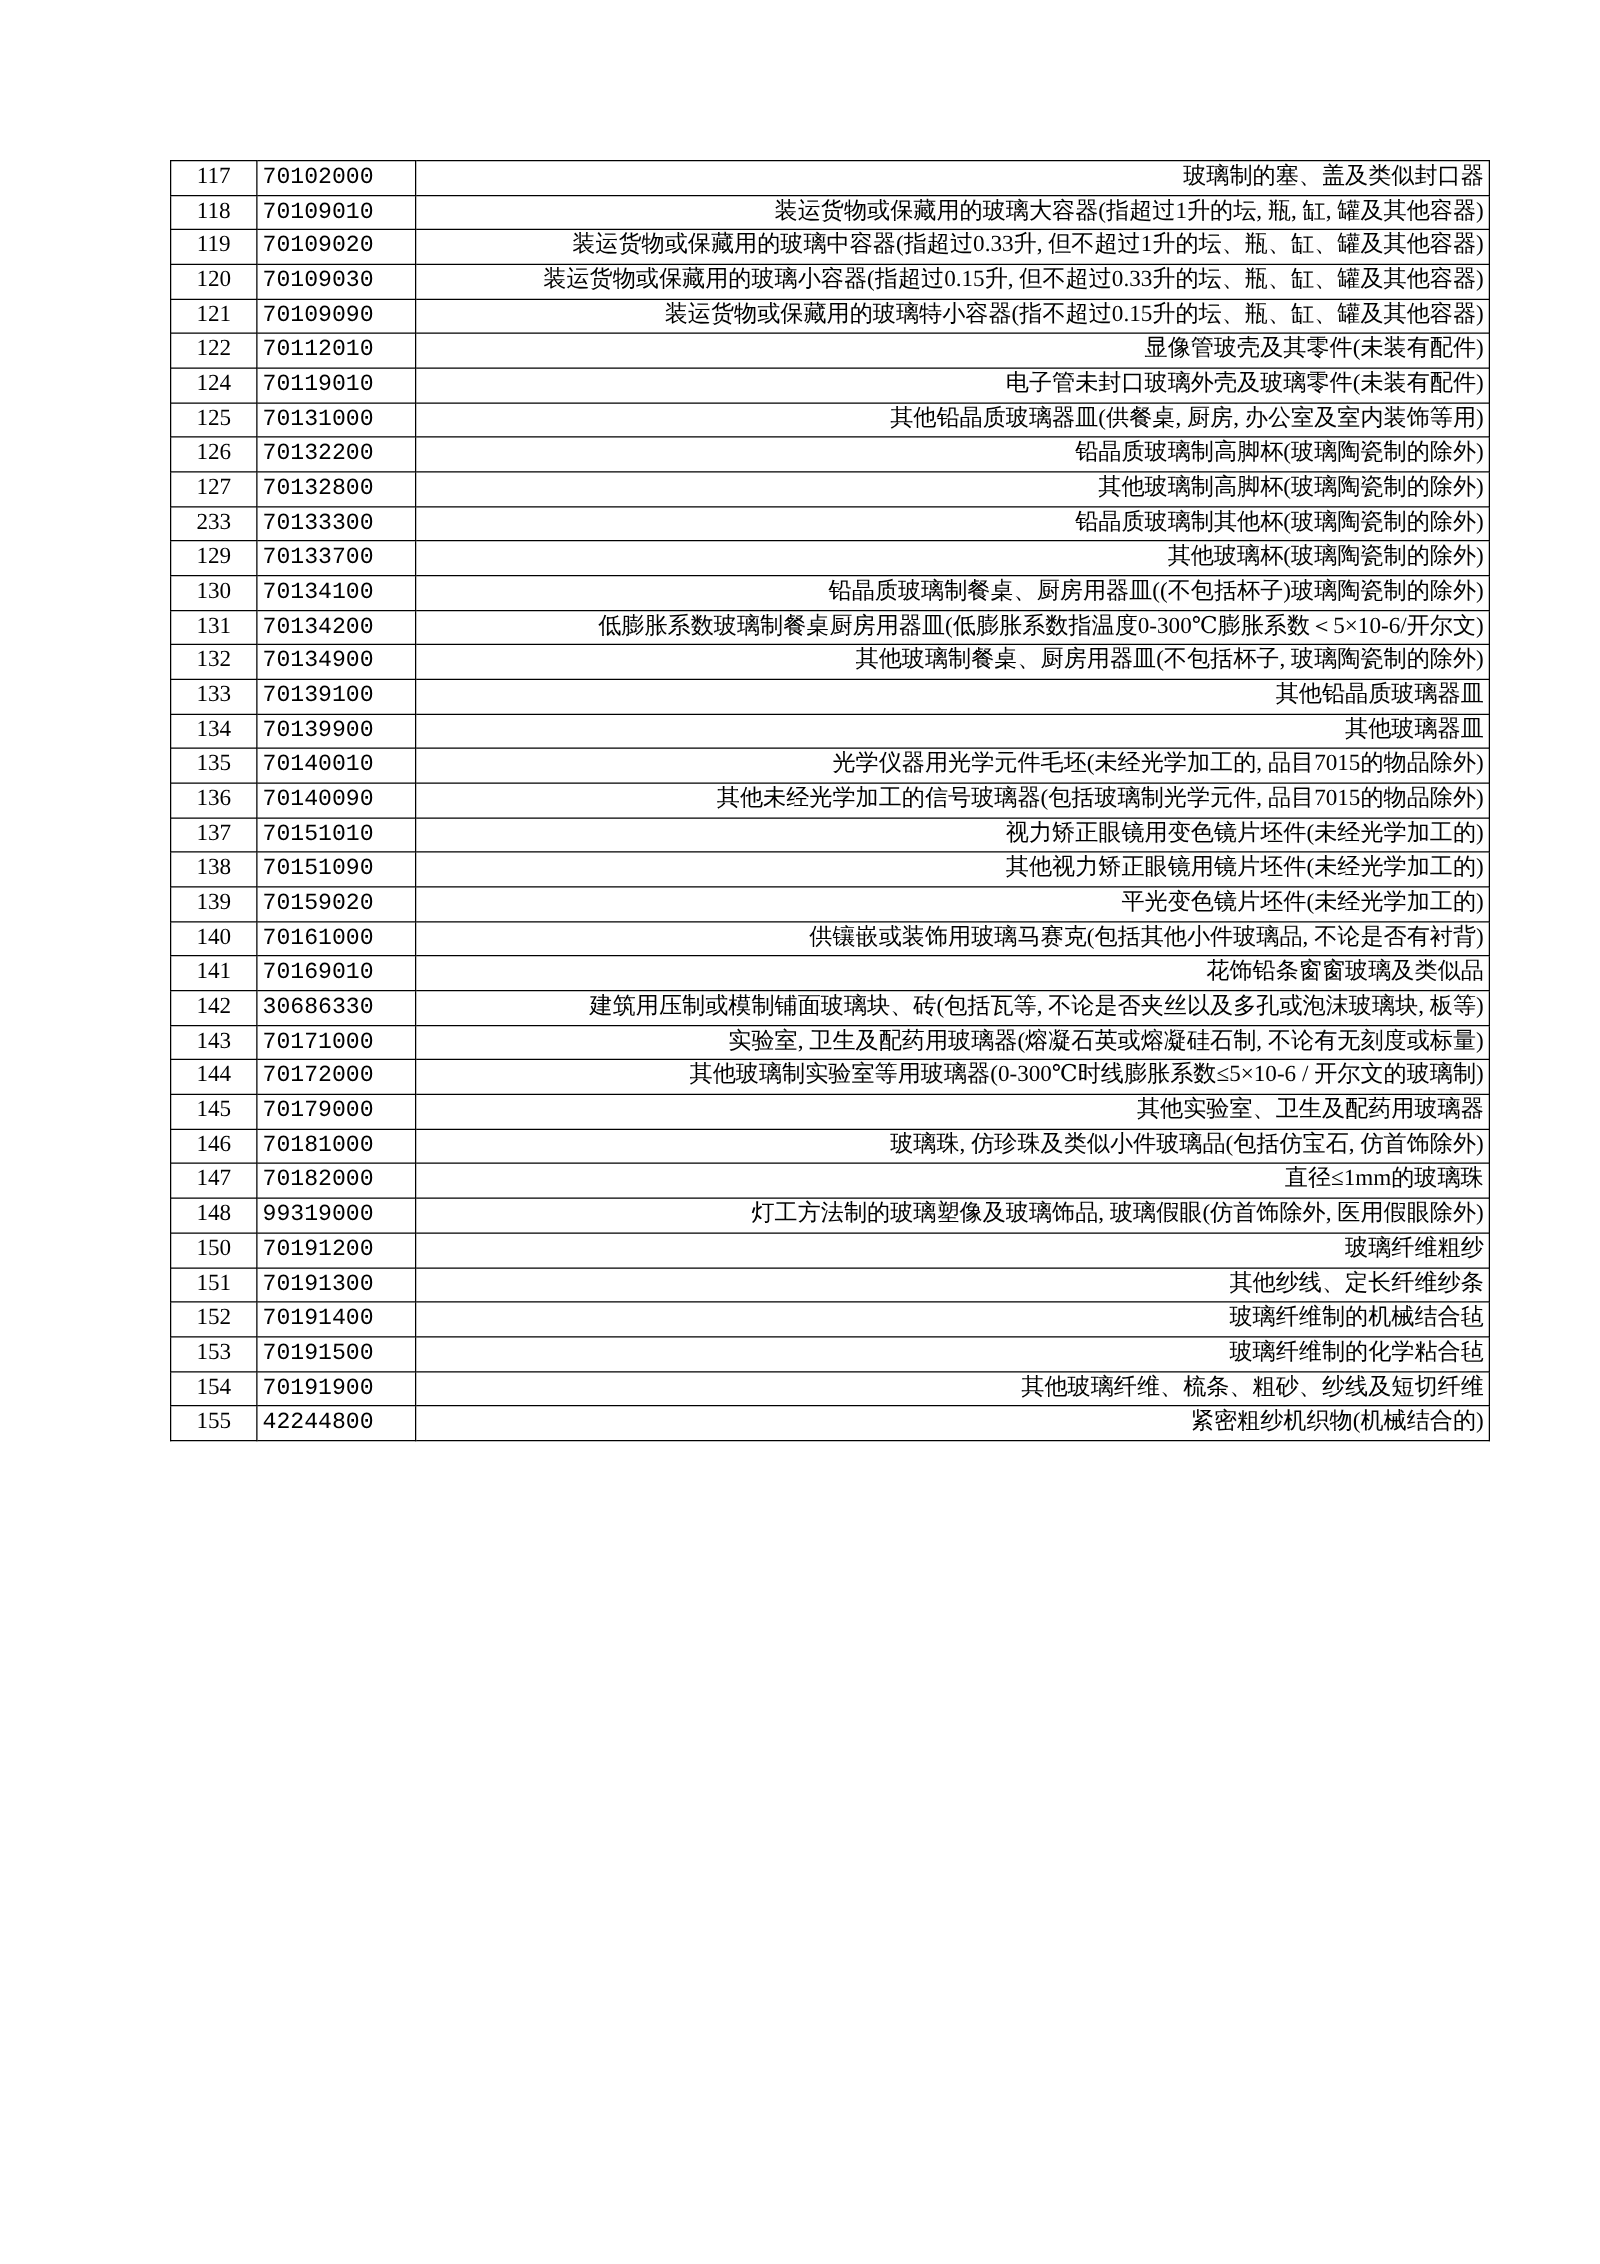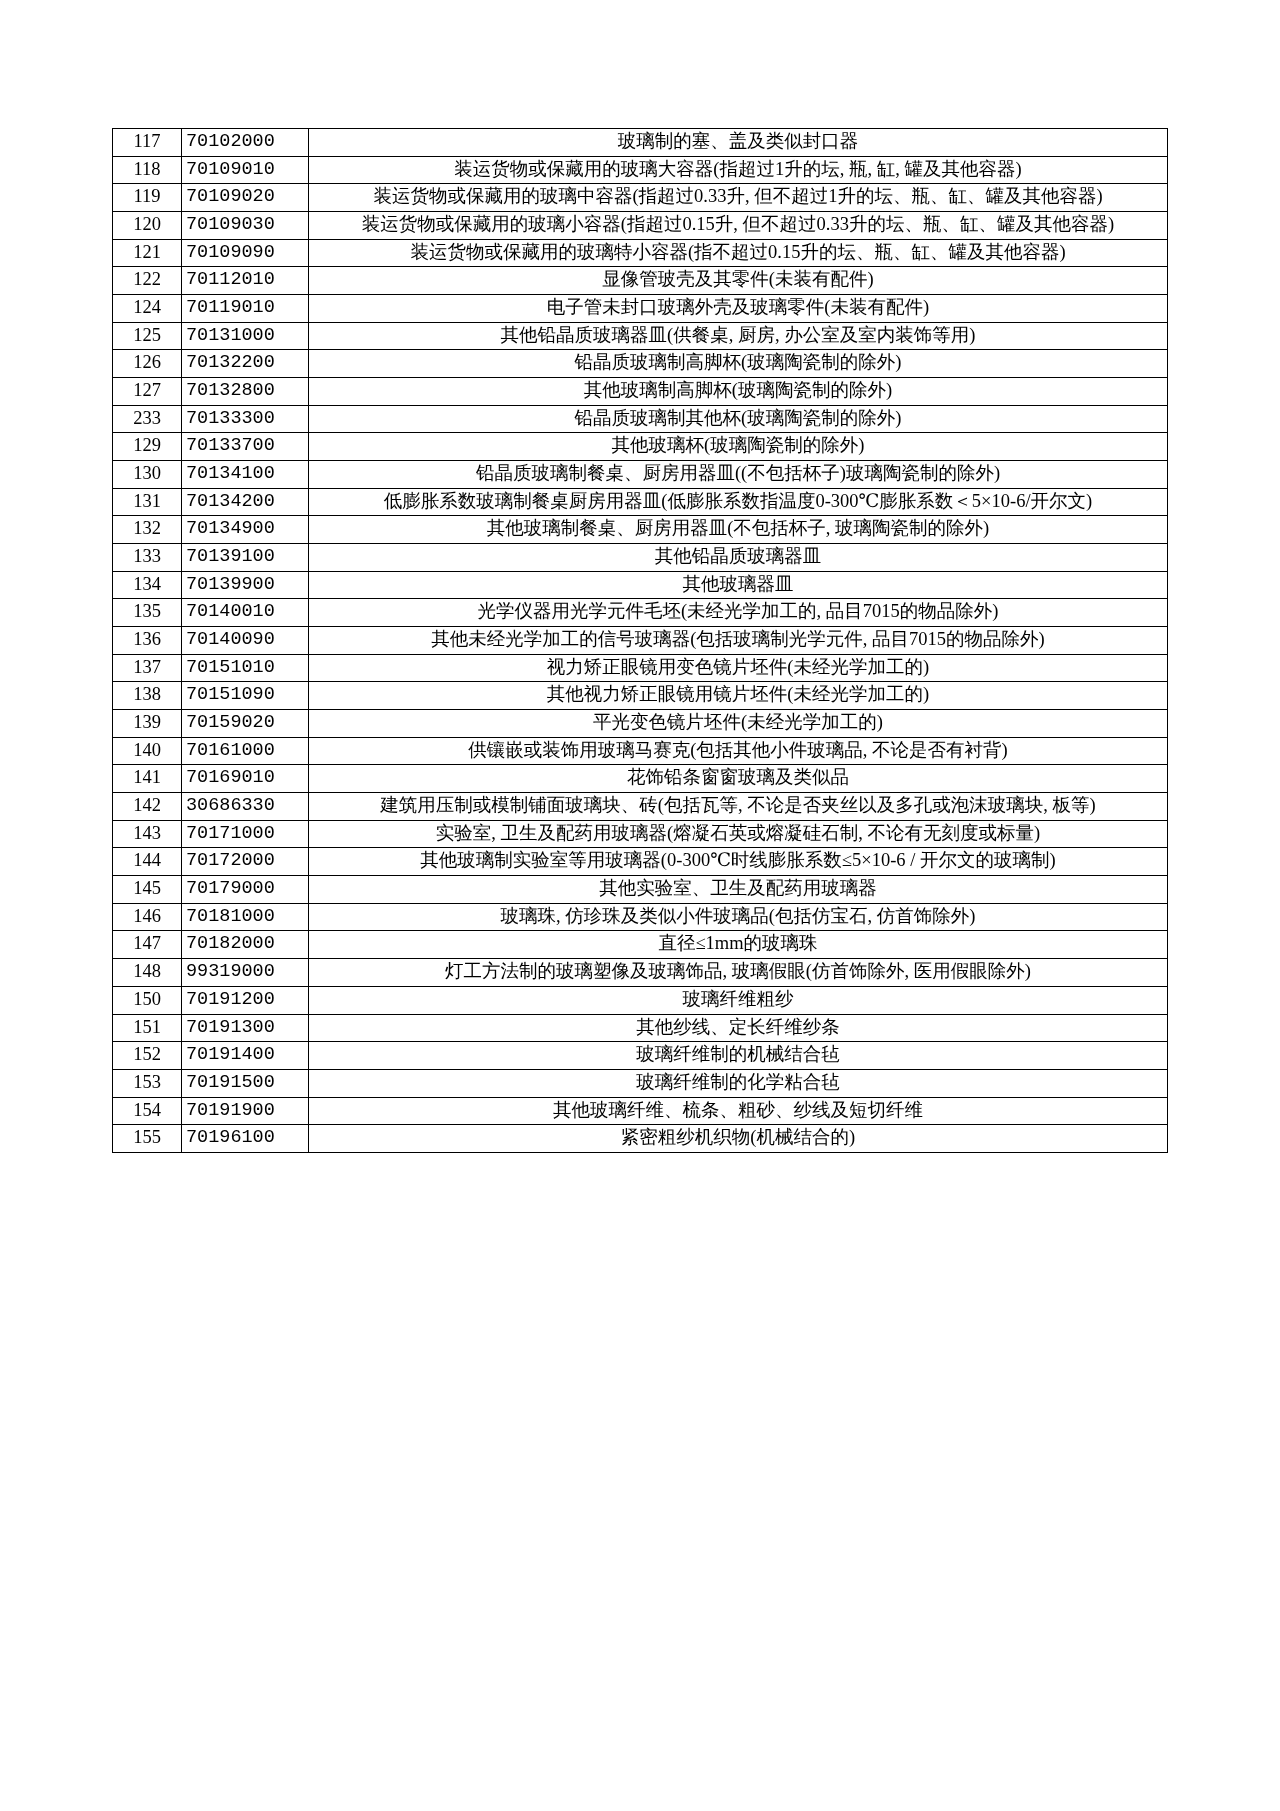--- a/index.html
+++ b/index.html
@@ -17,20 +17,21 @@
     width: 1280px;
     min-height: 1811px;
     box-sizing: border-box;
     padding: 128px 112px 60px 112px;
     background: #ffffff;
   }
   table.hs-table {
     border-collapse: collapse;
     width: 1056px;
     table-layout: fixed;
+    margin-left: 24px;
   }
   table.hs-table td {
     border: 1px solid #000000;
     padding: 1px 4px 2px 4px;
     font-size: 18.5px;
     line-height: 1.28;
     vertical-align: middle;
     word-break: break-all;
   }
   td.col-idx {
@@ -38,21 +39,21 @@
     text-align: center;
     font-family: "Liberation Serif", "DejaVu Serif", serif;
   }
   td.col-code {
     width: 118px;
     text-align: left;
     padding-left: 6px;
     font-family: Liberation Mono, monospace;
   }
   td.col-desc {
-    text-align: center;
+    text-align: right;
     padding-left: 8px;
   }
 </style>
 </head>
 <body>
 
 <div class="page">
   <table class="hs-table">
     <tbody>
 
@@ -231,18 +232,18 @@
           <td class="col-code">70191500</td>
           <td class="col-desc">玻璃纤维制的化学粘合毡</td>
         </tr>
         <tr>
           <td class="col-idx">154</td>
           <td class="col-code">70191900</td>
           <td class="col-desc">其他玻璃纤维、梳条、粗砂、纱线及短切纤维</td>
         </tr>
         <tr>
           <td class="col-idx">155</td>
-          <td class="col-code">70196100</td>
+          <td class="col-code">42244800</td>
           <td class="col-desc">紧密粗纱机织物(机械结合的)</td>
         </tr>
       </tbody>
   </table>
 </div>
 
 </body></html>

